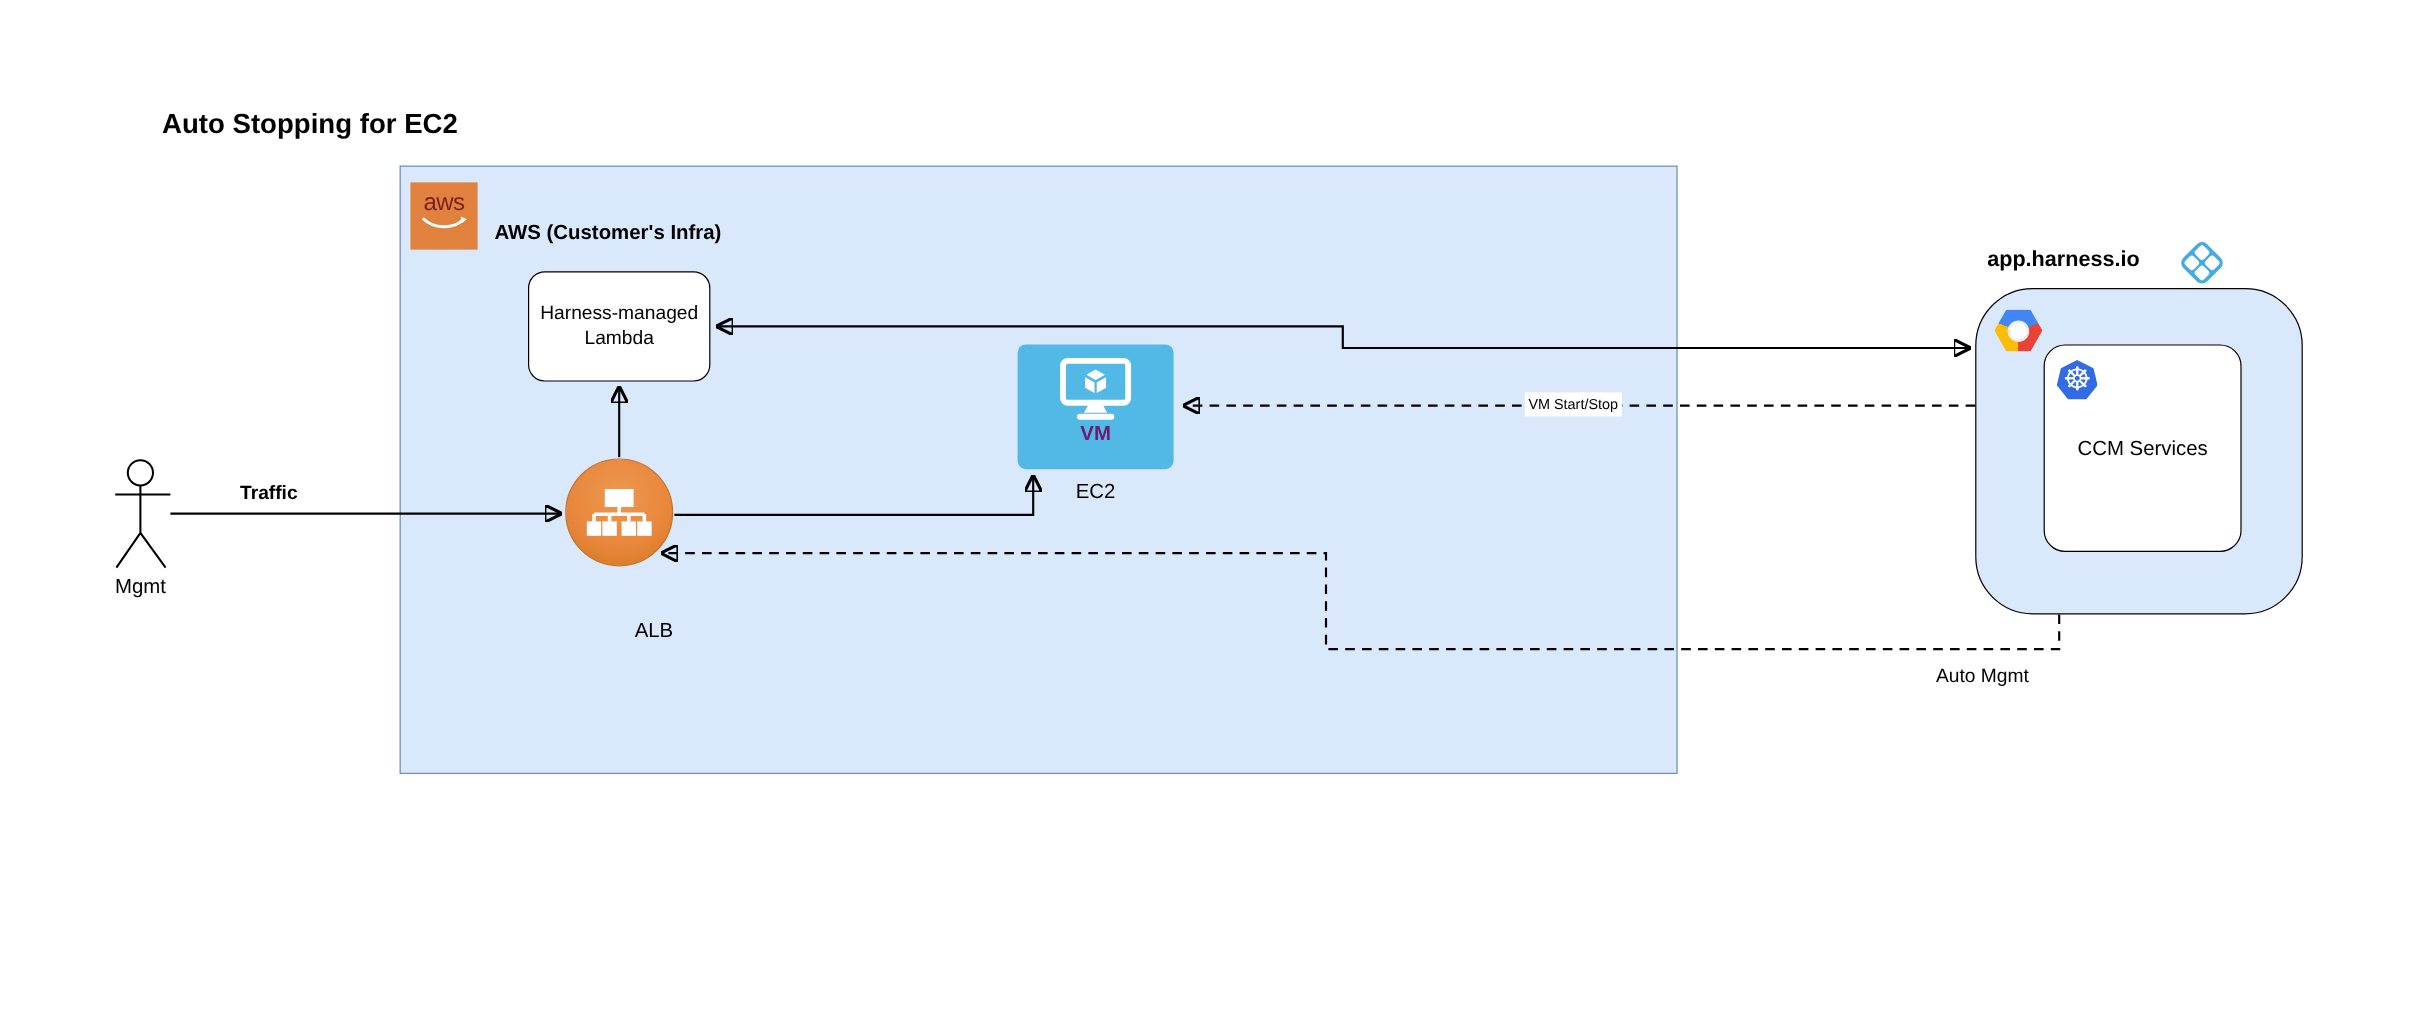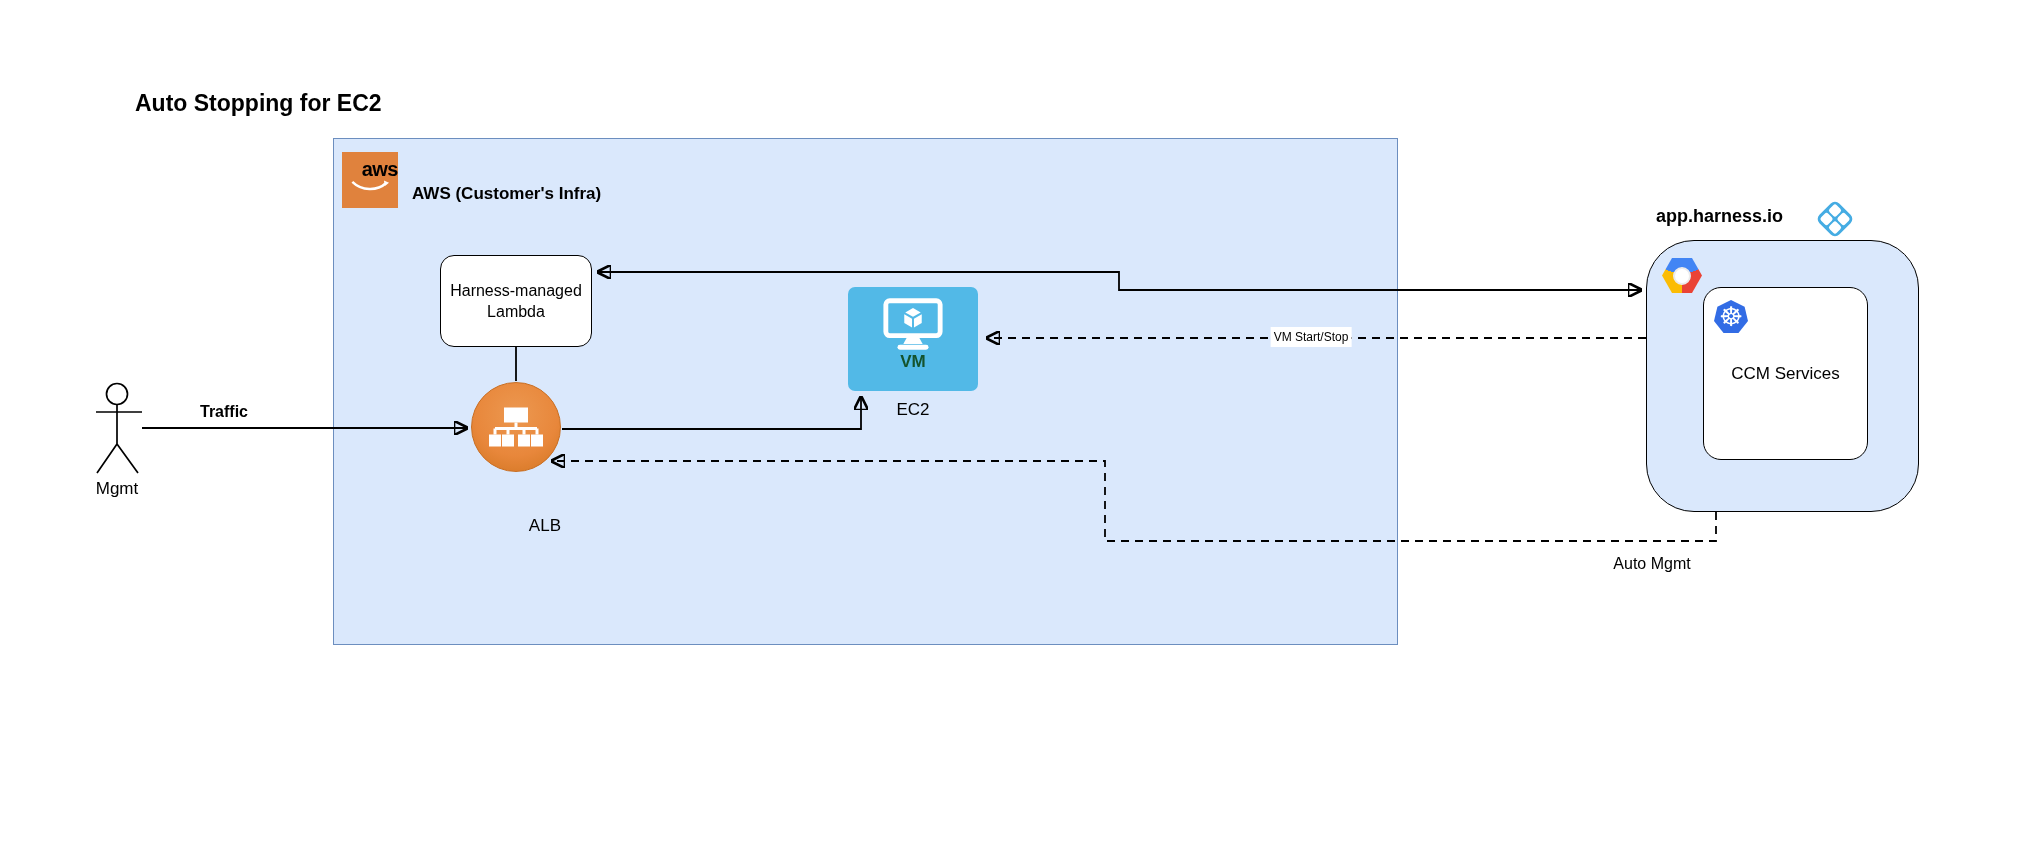--- a/index.html
+++ b/index.html
@@ -6,30 +6,30 @@
   #canvas{
     position:relative;width:2030px;height:842px;background:#fff;overflow:hidden;
     font-family:"Liberation Sans","DejaVu Sans",sans-serif;color:#000;
   }
   .abs{position:absolute;}
   
   .diagram-title{left:135px;top:90px;font-size:23px;font-weight:700;}
   
   .aws-box{left:333px;top:138px;width:1065px;height:507px;background:#DAE8FC;border:1.5px solid #6C8EBF;box-sizing:border-box;}
   .aws-logo{left:342px;top:152px;width:56px;height:56px;background:#E0823D;}
-  .aws-word{display:block;text-align:right;margin-top:7px;font-size:20px;font-weight:700;color:#000000;line-height:20px;letter-spacing:-.5px;}
+  .aws-word{display:block;text-align:center;margin-top:7px;font-size:20px;font-weight:400;color:#7f1d1d;line-height:20px;letter-spacing:-.5px;}
   .aws-smile{display:block;margin:1px auto 0;}
   .aws-group-label{left:412px;top:166px;font-size:17px;font-weight:700;line-height:24px;margin-top:16px;}
   
   .lambda-node{left:440px;top:226px;width:152px;height:92px;background:#fff;border:1.5px solid #000;border-radius:14px;
-    box-sizing:border-box;display:flex;align-items:center;justify-content:center;text-align:center;font-size:16px;line-height:21px;padding:0 6px;margin-top:29px;}
+    box-sizing:border-box;display:flex;align-items:center;justify-content:center;text-align:center;font-size:16px;line-height:21px;padding:0 6px;}
   
   .vm-node{left:848px;top:287px;width:130px;height:104px;background:#52B9E7;border-radius:7px;
     display:flex;flex-direction:column;align-items:center;justify-content:flex-start;}
-  .vm-caption{font-size:17px;font-weight:700;color:#14532d;margin-top:1px;}
+  .vm-caption{font-size:17px;font-weight:700;color:#701a75;margin-top:1px;}
   .ec2-label{left:848px;top:400px;width:130px;text-align:center;font-size:17px;}
   
   .alb-node{left:471px;top:382px;width:90px;height:90px;border-radius:50%;
     background:radial-gradient(circle at 50% 35%, #EC9850 0%, #E8873B 58%, #D0741F 100%);
     border:1px solid #C96E22;box-sizing:border-box;display:flex;align-items:center;justify-content:center;}
   .alb-label{left:471px;top:516px;width:90px;text-align:right;font-size:17px;}
   
   .actor-figure{left:88px;top:380px;}
   .actor-label{left:88px;top:479px;width:58px;text-align:center;font-size:17px;}
   .traffic-label{left:224px;top:403px;transform:translateX(-50%);font-size:16px;font-weight:700;}

